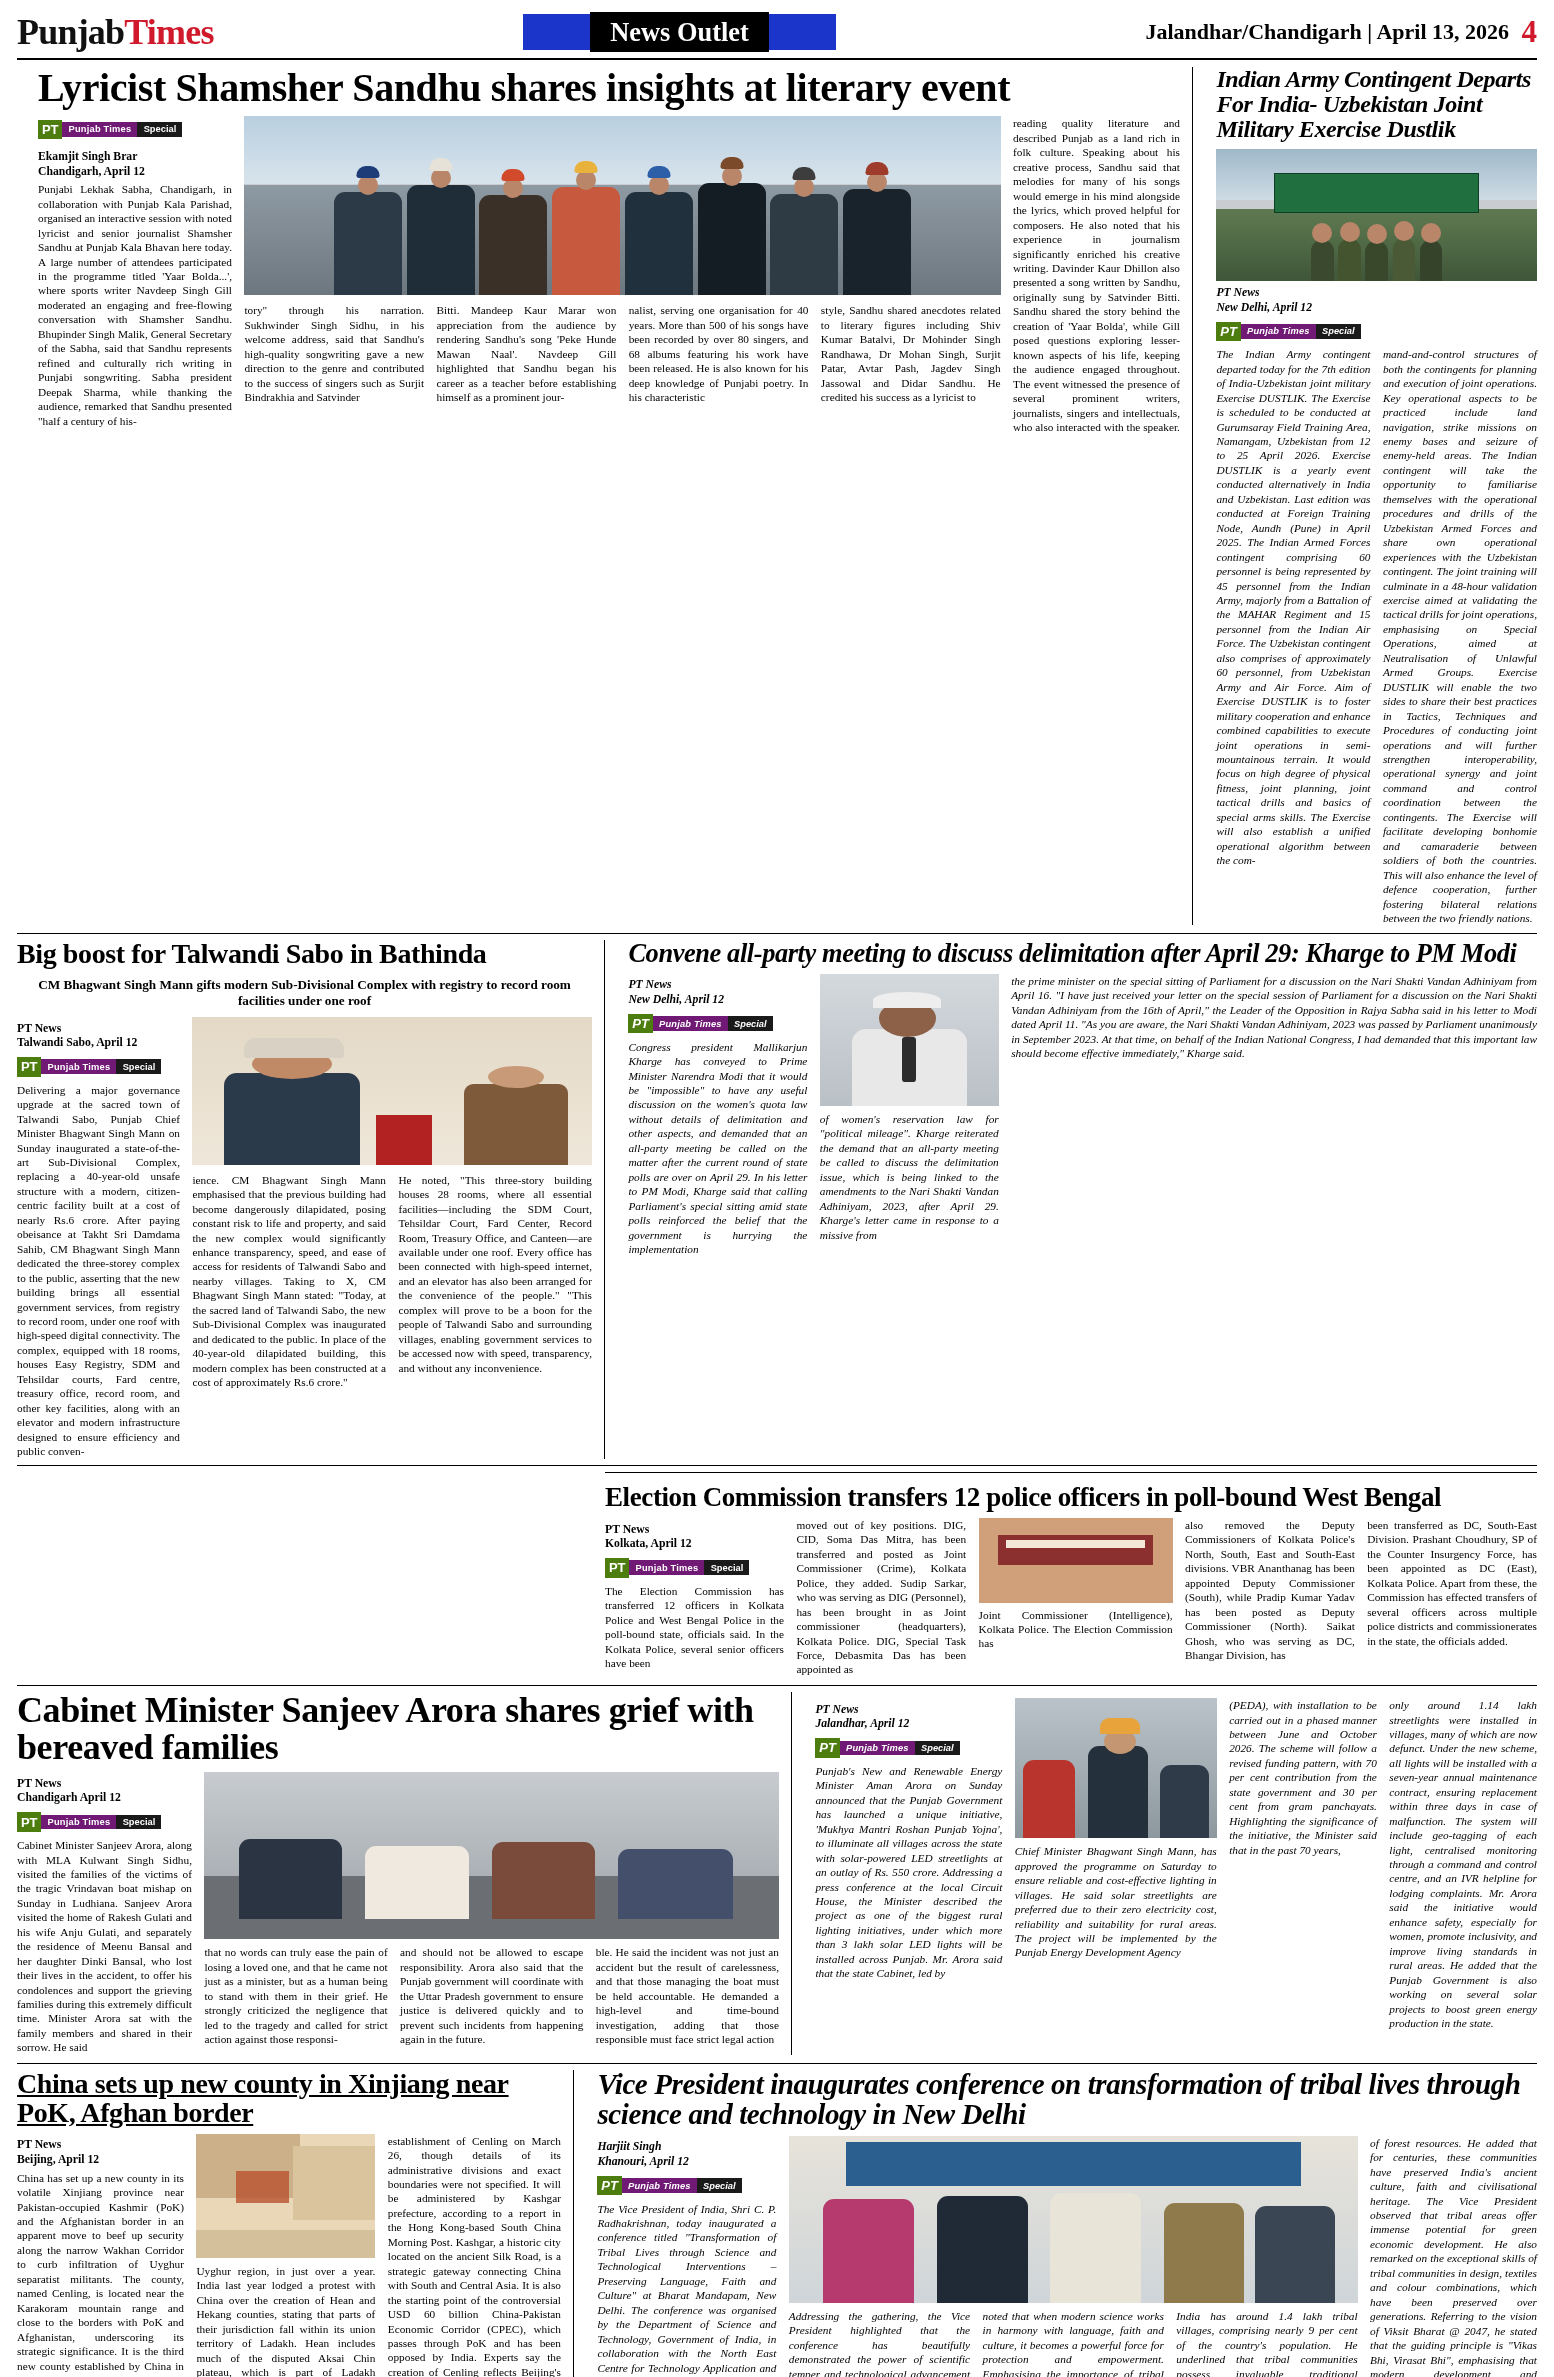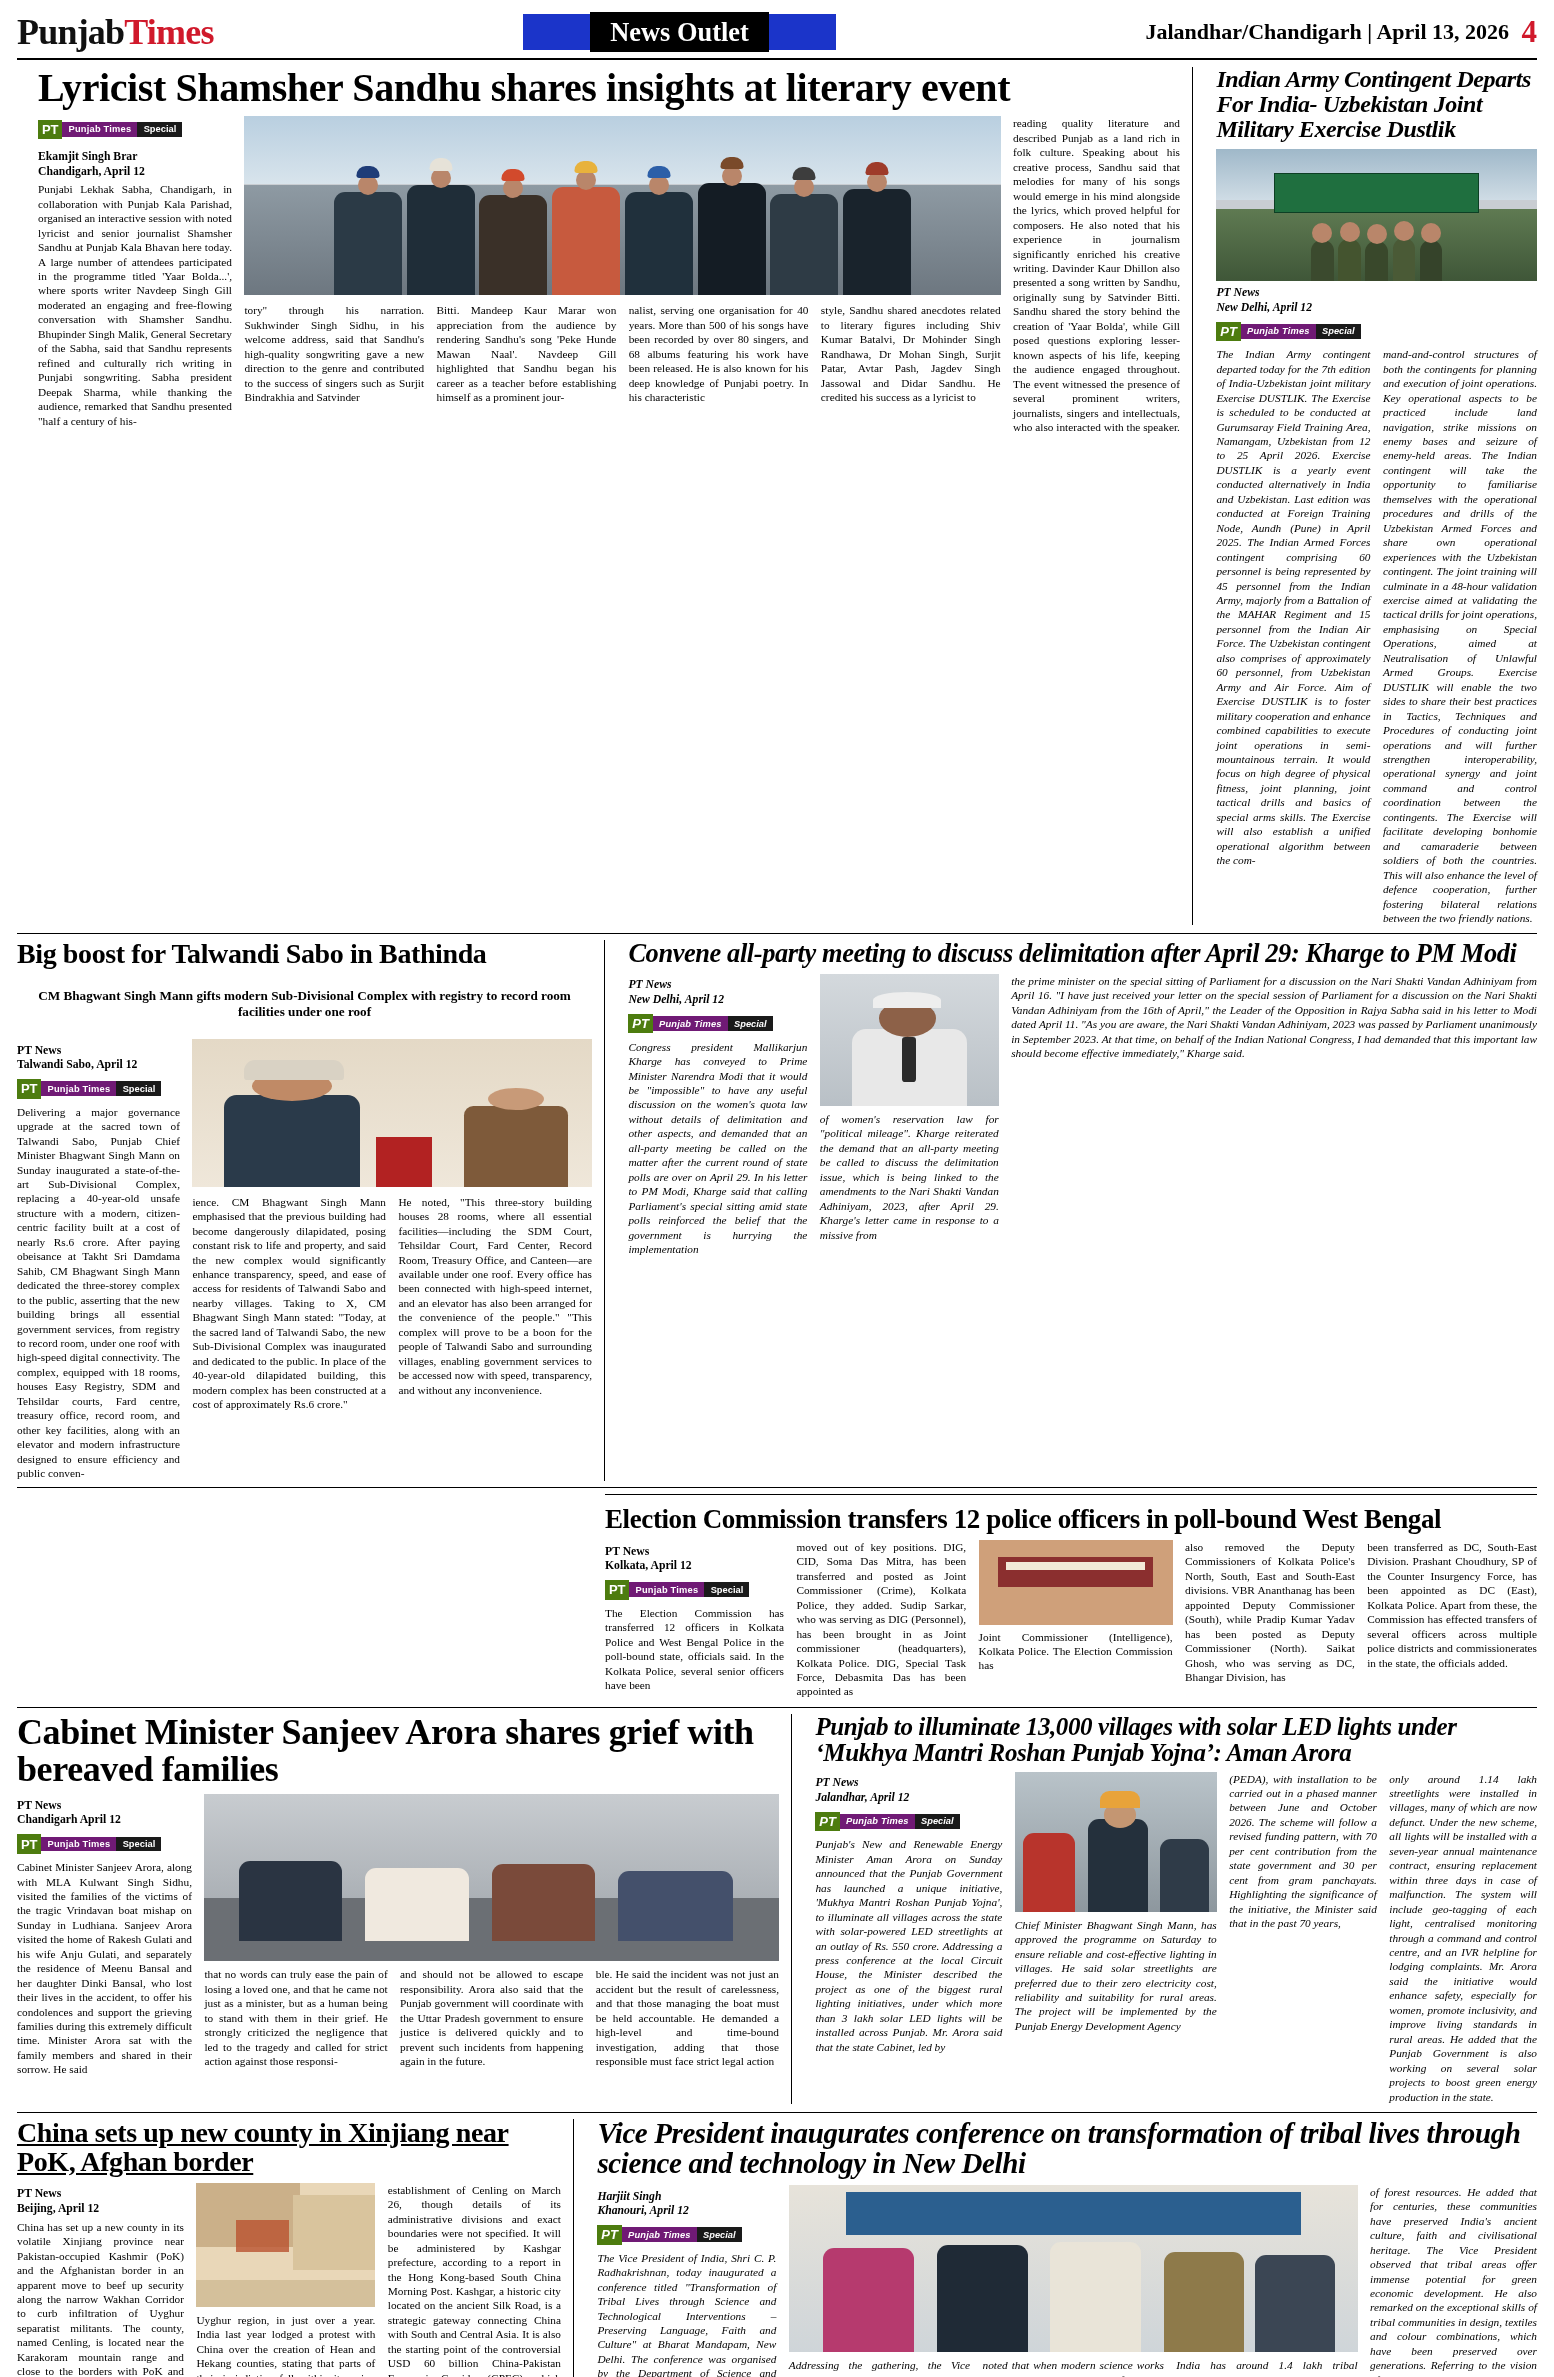--- a/index.html
+++ b/index.html
@@ -162,21 +162,21 @@
       </div>
     </div>
   </div>
 
   <div class="rule"></div>
 
   <div class="cols">
 
     <div style="flex:0 0 575px;">
       <div class="hl" style="font-size:28px;">Big boost for Talwandi Sabo in Bathinda</div>
-      <div style="font-size:13.2px; font-weight:bold; text-align:center; margin:19px 0; line-height:1.2;">CM Bhagwant Singh Mann gifts modern Sub-Divisional Complex with registry to record room facilities under one roof</div>
+      <div style="font-size:13.2px; font-weight:bold; text-align:center; margin:8px 0; line-height:1.2;">CM Bhagwant Singh Mann gifts modern Sub-Divisional Complex with registry to record room facilities under one roof</div>
       <div class="cols" style="margin-top:4.7px;">
         <div style="flex:0 0 163px;">
           <div class="byline">PT News</div>
           <div class="dateline">Talwandi Sabo, April 12</div>
           <div class="tag">
             <span class="tb">PT</span>
             <span class="tp">Punjab Times</span>
             <span class="ts">Special</span>
           </div>
           <div class="body-text">Delivering a major governance upgrade at the sacred town of Talwandi Sabo, Punjab Chief Minister Bhagwant Singh Mann on Sunday inaugurated a state-of-the-art Sub-Divisional Complex, replacing a 40-year-old unsafe structure with a modern, citizen-centric facility built at a cost of nearly Rs.6 crore. After paying obeisance at Takht Sri Damdama Sahib, CM Bhagwant Singh Mann dedicated the three-storey complex to the public, asserting that the new building brings all essential government services, from registry to record room, under one roof with high-speed digital connectivity. The complex, equipped with 18 rooms, houses Easy Registry, SDM and Tehsildar courts, Fard centre, treasury office, record room, and other key facilities, along with an elevator and modern infrastructure designed to ensure efficiency and public conven-</div>
@@ -286,21 +286,20 @@
           <div class="cols" style="margin-top:6.2px;">
             <div class="col body-text">that no words can truly ease the pain of losing a loved one, and that he came not just as a minister, but as a human being to stand with them in their grief. He strongly criticized the negligence that led to the tragedy and called for strict action against those responsi-</div>
             <div class="col body-text">and should not be allowed to escape responsibility. Arora also said that the Punjab government will coordinate with the Uttar Pradesh government to ensure justice is delivered quickly and to prevent such incidents from happening again in the future.</div>
             <div class="col body-text">ble. He said the incident was not just an accident but the result of carelessness, and that those managing the boat must be held accountable. He demanded a high-level and time-bound investigation, adding that those responsible must face strict legal action</div>
           </div>
         </div>
       </div>
     </div>
 
     <div class="vdiv" style="flex:1;">
-      <div class="hl" style="font-size:25px;">Punjab to illuminate 13,000 villages with solar LED lights under ‘Mukhya Mantri Roshan Punjab Yojna’: Aman Arora</div>
       <div class="cols" style="margin-top:6.2px;">
         <div style="flex:0 0 187px;">
           <div class="byline">PT News</div>
           <div class="dateline">Jalandhar, April 12</div>
           <div class="tag">
             <span class="tb">PT</span>
             <span class="tp">Punjab Times</span>
             <span class="ts">Special</span>
           </div>
           <div class="body-text">Punjab's New and Renewable Energy Minister Aman Arora on Sunday announced that the Punjab Government has launched a unique initiative, 'Mukhya Mantri Roshan Punjab Yojna', to illuminate all villages across the state with solar-powered LED streetlights at an outlay of Rs. 550 crore. Addressing a press conference at the local Circuit House, the Minister described the project as one of the biggest rural lighting initiatives, under which more than 3 lakh solar LED lights will be installed across Punjab. Mr. Arora said that the state Cabinet, led by</div>

